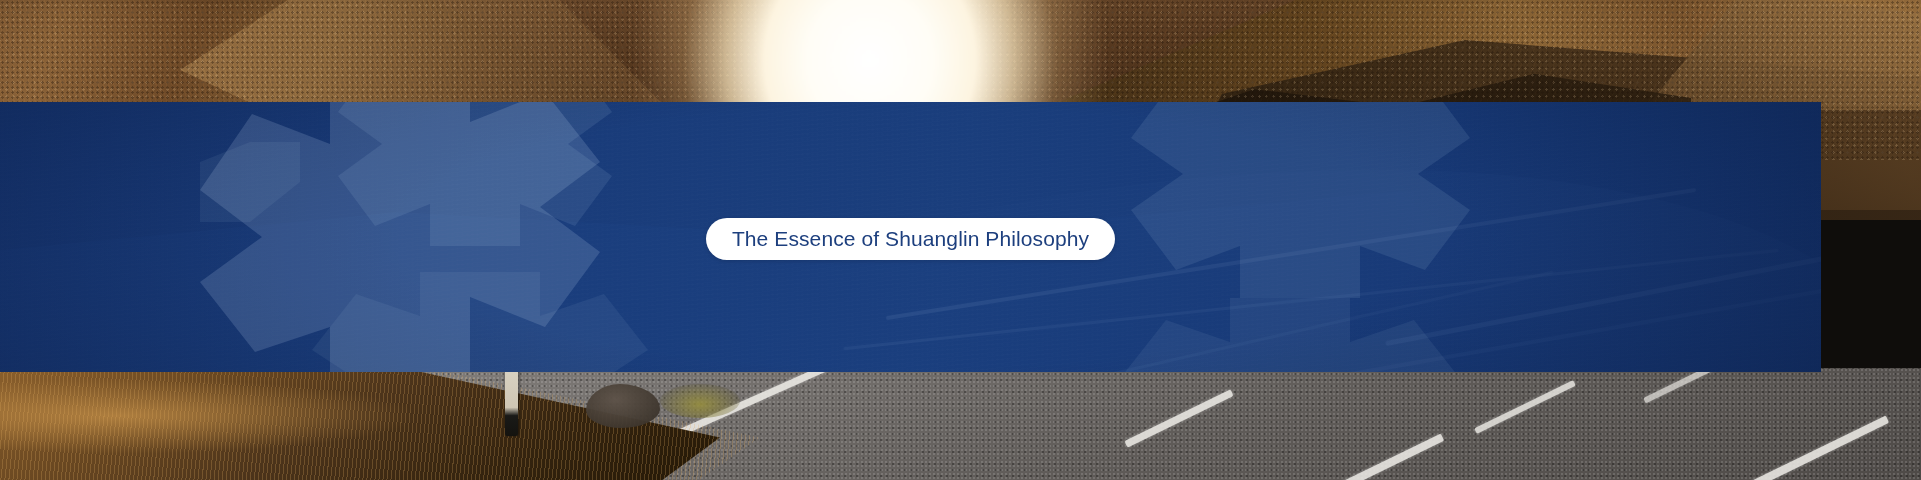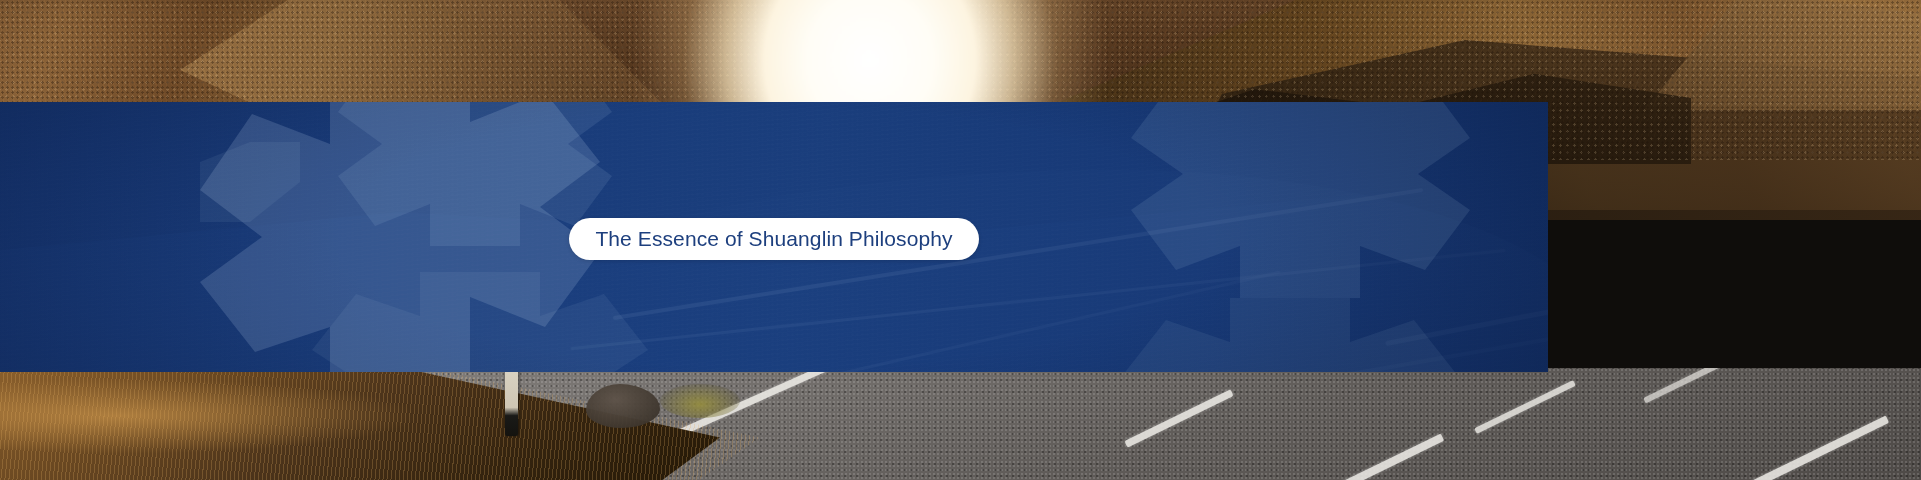--- a/index.html
+++ b/index.html
@@ -172,21 +172,21 @@
   }
   .shrub {
     position:absolute; left:660px; bottom:62px; width:80px; height:34px;
     background:radial-gradient(ellipse at 50% 60%, rgba(150,142,62,.9), rgba(70,64,24,.2) 72%);
     border-radius:50%;
   }
 
   
   .band {
     position:absolute;
-    left:0; top:102px; width:1548px; height:270px;
+    left:0; top:102px; width:1821px; height:270px;
     overflow:hidden;
   }
   
   .band-photo {
     position:absolute; inset:0;
     background:
       
       linear-gradient(to bottom, rgba(0,0,0,0) 0, rgba(0,0,0,0) 100%),
       linear-gradient(160deg, #2d5a9e 0%, #27508f 38%, #1f4480 70%, #1a3a70 100%);
   }

